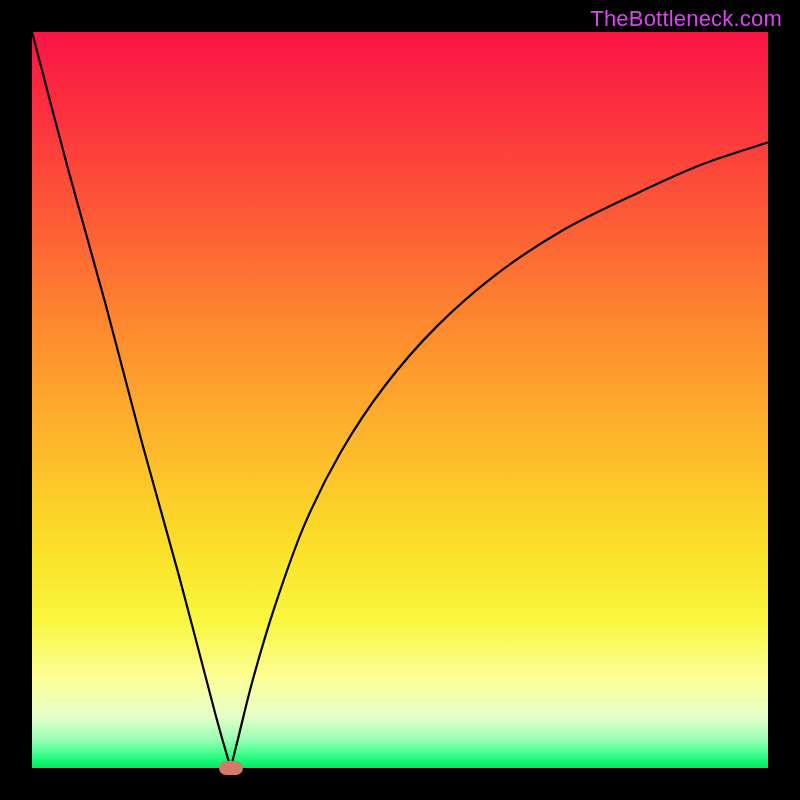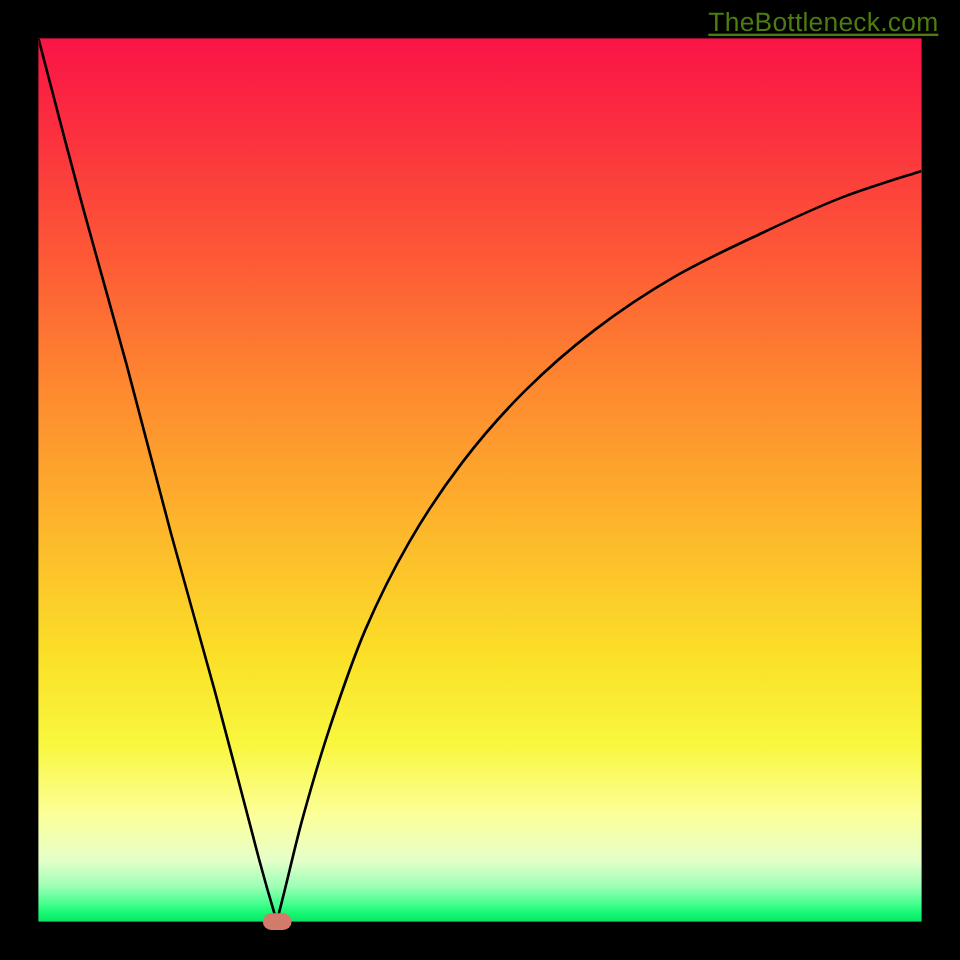--- a/index.html
+++ b/index.html
@@ -38,25 +38,24 @@
       #9dffb6 96%,
       #44ff8f 98%,
       #18f874 99%,
       #08e566 100%
     );
   }
   .watermark {
     position: absolute;
     top: 6px;
     right: 18px;
-    color: #4d7c0f;
+    color: #d946ef;
     font-size: 22px;
     letter-spacing: 0.2px;
     user-select: none;
-    text-decoration: underline;
   }
   svg.curve {
     position: absolute;
     left: 0;
     top: 0;
     width: 736px;
     height: 736px;
   }
   .marker {
     position: absolute;

